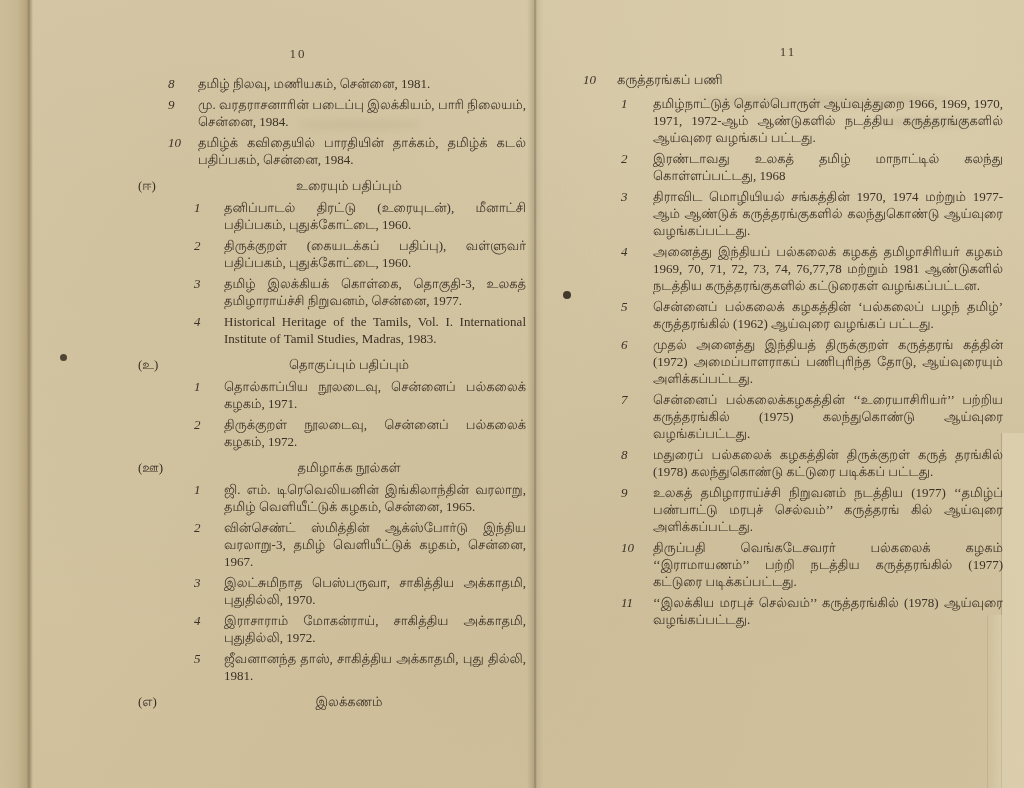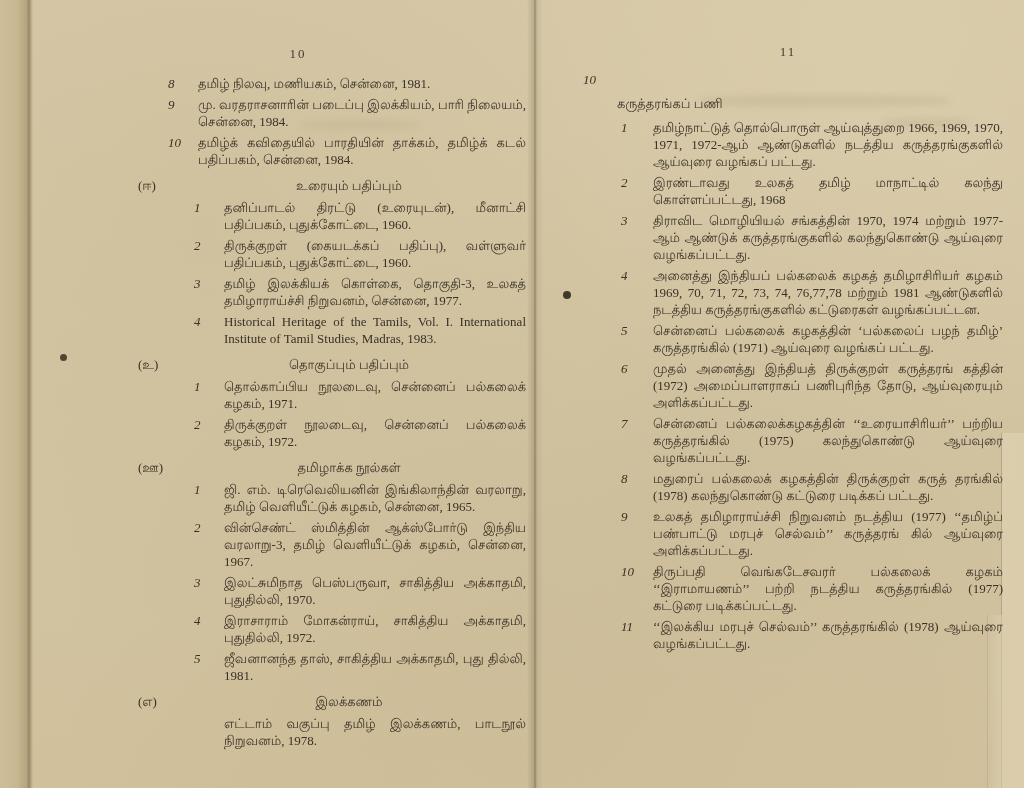--- a/index.html
+++ b/index.html
@@ -54,21 +54,21 @@
 
   .sec{margin-top:9px;}
   .sechead{display:flex;font-size:13px;line-height:17px;margin-bottom:5px;}
   .sechead .marker{flex:0 0 34px;}
   .sechead .title{flex:1;text-align:center;}
   .sec .entry{margin-left:56px;}
   .sec .entry.nonum{margin-left:86px;}
 
   .heading{display:flex;font-size:13px;line-height:17px;margin-bottom:7px;}
   .heading .hnum{flex:0 0 34px;font-style:italic;}
-  .heading .htitle{flex:1;margin-top:24px;}
+  .heading .htitle{flex:1;}
   .seminars .entry{margin-left:38px;margin-bottom:4px;}
   .seminars .entry .n{flex:0 0 32px;}
 </style>
 </head>
 <body>
 
 <div class="scan">
   <div class="edge-left"></div>
   <div class="crease-left"></div>
   <div class="fold-center"></div>
@@ -162,23 +162,20 @@
           <span class="n">5</span>
           <span class="t">ஜீவனானந்த தாஸ், சாகித்திய அக்காதமி, புது தில்லி, 1981.</span>
         </div>
       </div>
 
       <div class="sec">
         <div class="sechead">
           <span class="marker">(எ)</span>
           <span class="title">இலக்கணம்</span>
         </div>
-        <div class="entry nonum">
-          <span class="t">எட்டாம் வகுப்பு தமிழ் இலக்கணம், பாடநூல் நிறுவனம், 1978.</span>
-        </div>
       </div>
     </div>
   </div>
 
   <div class="pageR">
     <div class="contentR">
       <div class="pnum">11</div>
 
       <div class="heading">
         <span class="hnum">10</span>
@@ -197,21 +194,21 @@
         <div class="entry">
           <span class="n">3</span>
           <span class="t">திராவிட மொழியியல் சங்கத்தின் 1970, 1974 மற்றும் 1977-ஆம் ஆண்டுக் கருத்தரங்குகளில் கலந்துகொண்டு ஆய்வுரை வழங்கப்பட்டது.</span>
         </div>
         <div class="entry">
           <span class="n">4</span>
           <span class="t">அனைத்து இந்தியப் பல்கலைக் கழகத் தமிழாசிரியர் கழகம் 1969, 70, 71, 72, 73, 74, 76,77,78 மற்றும் 1981 ஆண்டுகளில் நடத்திய கருத்தரங்குகளில் கட்டுரைகள் வழங்கப்பட்டன.</span>
         </div>
         <div class="entry">
           <span class="n">5</span>
-          <span class="t">சென்னைப் பல்கலைக் கழகத்தின் ‘பல்கலைப் பழந் தமிழ்’ கருத்தரங்கில் (1971) ஆய்வுரை வழங்கப் பட்டது.</span>
+          <span class="t">சென்னைப் பல்கலைக் கழகத்தின் ‘பல்கலைப் பழந் தமிழ்’ கருத்தரங்கில் (1962) ஆய்வுரை வழங்கப் பட்டது.</span>
         </div>
         <div class="entry">
           <span class="n">6</span>
           <span class="t">முதல் அனைத்து இந்தியத் திருக்குறள் கருத்தரங் கத்தின் (1972) அமைப்பாளராகப் பணிபுரிந்த தோடு, ஆய்வுரையும் அளிக்கப்பட்டது.</span>
         </div>
         <div class="entry">
           <span class="n">7</span>
           <span class="t">சென்னைப் பல்கலைக்கழகத்தின் ‘‘உரையாசிரியர்’’ பற்றிய கருத்தரங்கில் (1975) கலந்துகொண்டு ஆய்வுரை வழங்கப்பட்டது.</span>
         </div>
         <div class="entry">

